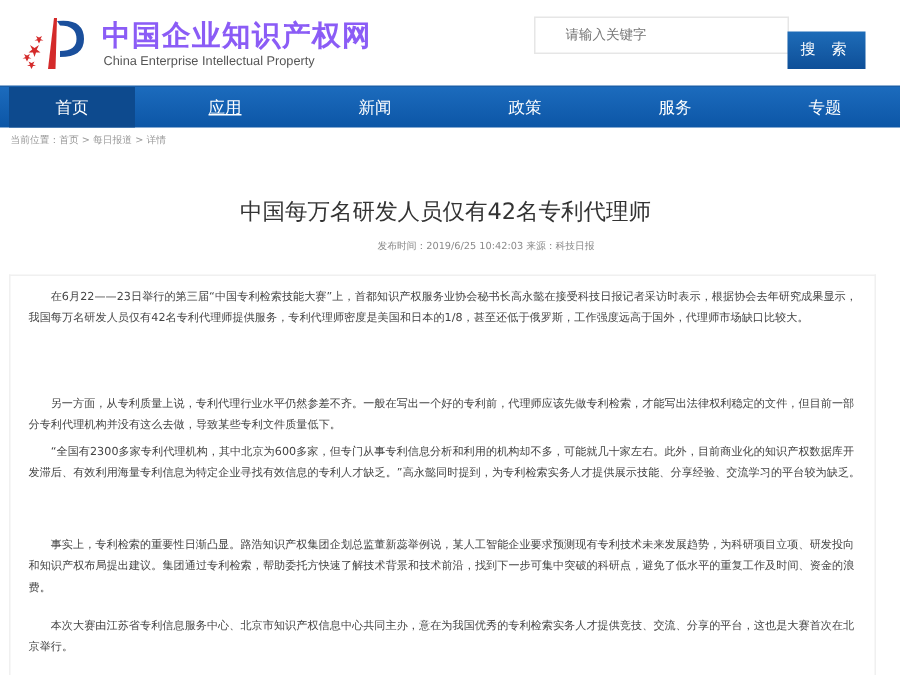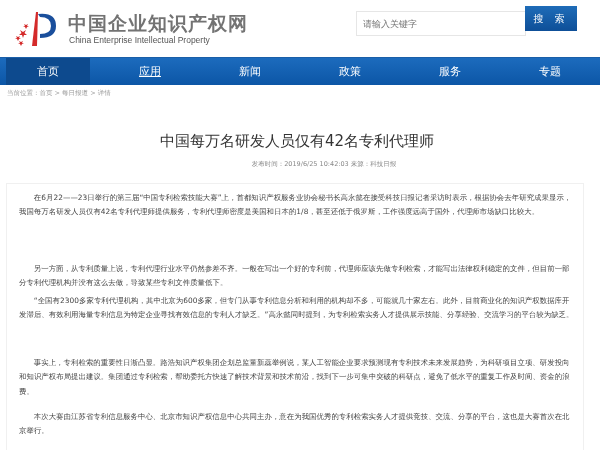--- a/index.html
+++ b/index.html
@@ -1,22 +1,22 @@
 <!DOCTYPE html>
 <html><head>
 <meta charset="utf-8">
 <style>
   * { margin: 0; padding: 0; box-sizing: border-box; }
   html, body { width: 600px; height: 450px; overflow: hidden; background: #ffffff; font-family: "DejaVu Sans", "Liberation Sans", sans-serif; color: #333; }
   .header { position: relative; height: 58px; background: #fff; border-bottom: 1px solid #1a5fa8; }
   .logo { position: absolute; left: 10px; top: 8px; width: 50px; height: 40px; }
-  .site-title { position: absolute; left: 68px; top: 11px; font-size: 19px; font-weight: bold; color: #737373; letter-spacing: 1px; }
+  .site-title { position: absolute; left: 68px; top: 11px; font-size: 19px; font-weight: bold; color: #8b5cf6; letter-spacing: 1px; }
   .site-sub { position: absolute; left: 69px; top: 35px; font-size: 8.5px; color: #555; font-family: "Liberation Sans", sans-serif; }
-  .search-box { position: absolute; left: 356px; top: 11px; width: 170px; height: 25px; border: 1px solid #e6e6e6; background: #fff; font-size: 9px; color: #999; padding-left: 6px; line-height: 23px; outline: none; font-family: "DejaVu Sans", sans-serif; }
-  .search-btn { position: absolute; left: 525px; top: 6px; width: 52px; height: 25px; background: linear-gradient(#1e6cb8, #0e4f98); color: #fff; font-size: 10px; text-align: center; line-height: 25px; letter-spacing: 4px; border: none; }
+  .search-box { position: absolute; left: 356px; top: 11px; width: 170px; height: 25px; border: 1px solid #e6e6e6; background: #fff; font-size: 9px; color: #999; padding-left: 20px; line-height: 23px; outline: none; font-family: "DejaVu Sans", sans-serif; }
+  .search-btn { position: absolute; left: 525px; top: 21px; width: 52px; height: 25px; background: linear-gradient(#1e6cb8, #0e4f98); color: #fff; font-size: 10px; text-align: center; line-height: 25px; letter-spacing: 4px; border: none; }
   .nav { position: absolute; top: 58px; left: 0; width: 600px; height: 27px; background: linear-gradient(#1c6bbd, #0c56a6); display: flex; justify-content: flex-end; }
   .nav-item { width: 100px; text-align: center; line-height: 27px; color: #fff; font-size: 11px; }
   .nav-item.active { background: #0d4a8e; margin-left: 6px; width: 84px; }
   .breadcrumb { position: absolute; top: 89px; left: 7px; font-size: 6.5px; color: #999; }
   .article-title { position: absolute; top: 132px; left: 0; width: 594px; text-align: center; font-size: 15px; color: #333; }
   .meta { position: absolute; top: 160px; left: 0; width: 600px; text-align: center; font-size: 6.5px; color: #888; padding-left: 48px; }
   .content { position: absolute; top: 183px; left: 6px; width: 578px; height: 280px; border: 1px solid #f0f0f0; border-bottom: none; }
   .para { position: absolute; left: 12px; width: 555px; font-size: 7.4px; line-height: 14.3px; color: #444; text-indent: 2em; letter-spacing: 0.05px; }
 </style>
 </head>

